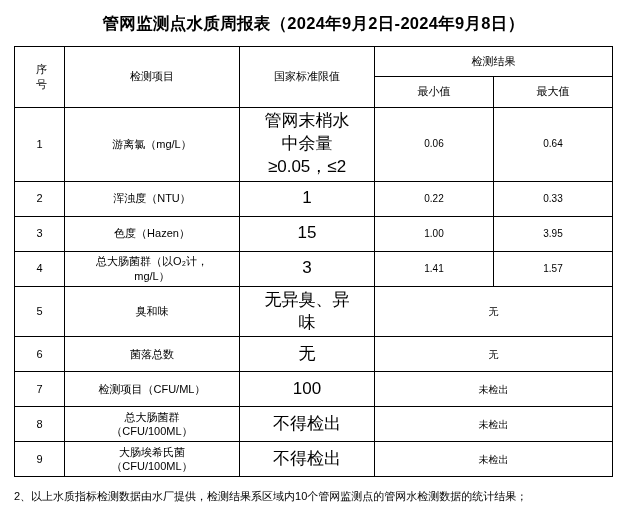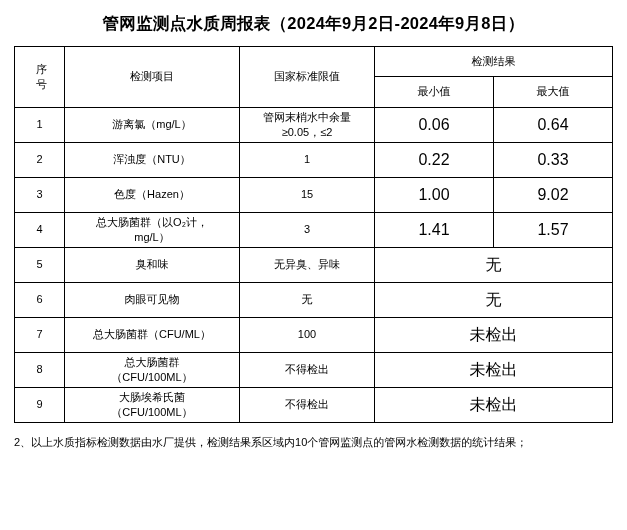--- a/index.html
+++ b/index.html
@@ -51,22 +51,22 @@
   .col-min     { width: 119px; }
   .col-max     { width: 119px; }
 
   thead th {
     font-size: 12px;
   }
   .hdr-tall { height: 56px; }
   .hdr-sub  { height: 26px; }
   tbody tr { height: 35px; }
   tbody td.itemname { font-size: 11px; text-align: center; }
-  tbody td.limit { font-size: 11px; }
-  tbody td.result { font-size: 16px; }
+  tbody td.limit { font-size: 17px; }
+  tbody td.result { font-size: 10px; }
 
   .notes {
     margin-top: 10px;
     font-size: 11px;
     line-height: 1.65;
   }
   .notes div { white-space: nowrap; }
 </style>
 </head>
 <body>
@@ -108,44 +108,44 @@
           <td class="itemname">浑浊度（NTU）</td>
           <td class="limit">1</td>
           <td class="result">0.22</td>
           <td class="result">0.33</td>
         </tr>
         <tr>
           <td>3</td>
           <td class="itemname">色度（Hazen）</td>
           <td class="limit">15</td>
           <td class="result">1.00</td>
-          <td class="result">9.02</td>
+          <td class="result">3.95</td>
         </tr>
         <tr>
           <td>4</td>
           <td class="itemname">总大肠菌群（以O₂计，mg/L）</td>
           <td class="limit">3</td>
           <td class="result">1.41</td>
           <td class="result">1.57</td>
         </tr>
         <tr>
           <td>5</td>
           <td class="itemname">臭和味</td>
           <td class="limit">无异臭、异味</td>
           <td class="result" colspan="2">无</td>
         </tr>
         <tr>
           <td>6</td>
-          <td class="itemname">肉眼可见物</td>
+          <td class="itemname">菌落总数</td>
           <td class="limit">无</td>
           <td class="result" colspan="2">无</td>
         </tr>
         <tr>
           <td>7</td>
-          <td class="itemname">总大肠菌群（CFU/ML）</td>
+          <td class="itemname">检测项目（CFU/ML）</td>
           <td class="limit">100</td>
           <td class="result" colspan="2">未检出</td>
         </tr>
         <tr>
           <td>8</td>
           <td class="itemname">总大肠菌群（CFU/100ML）</td>
           <td class="limit">不得检出</td>
           <td class="result" colspan="2">未检出</td>
         </tr>
         <tr>

